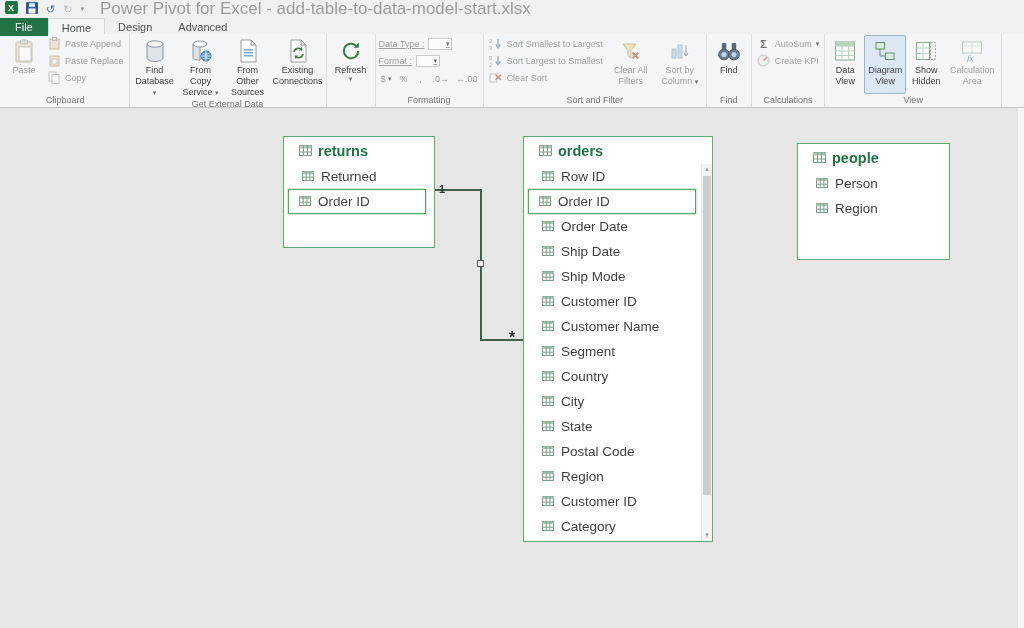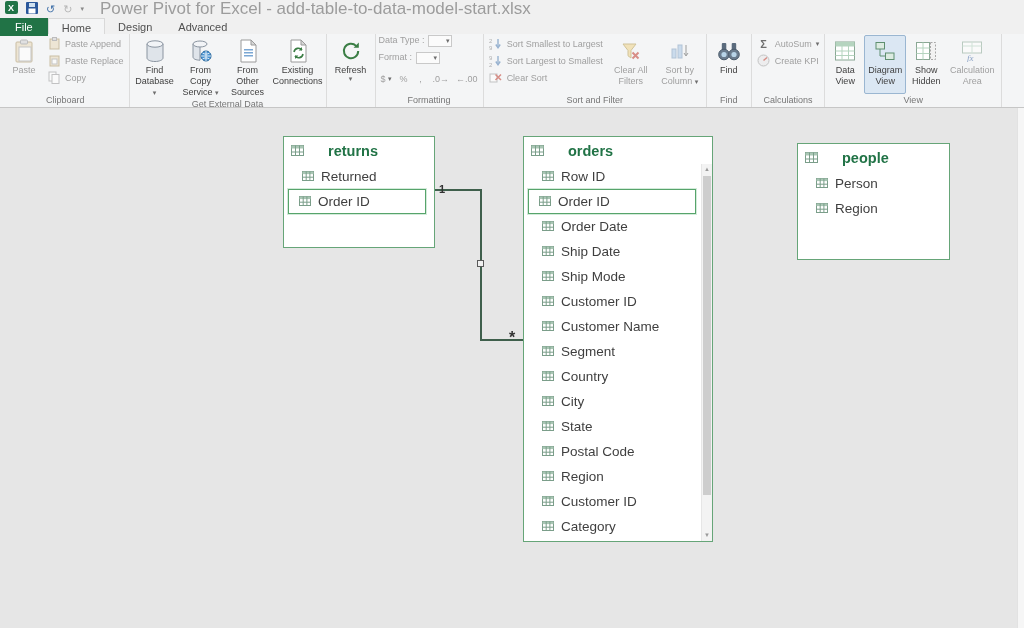--- a/index.html
+++ b/index.html
@@ -38,31 +38,31 @@
   .bigbtn{display:flex;flex-direction:column;align-items:center;padding:2px 1px 0;font-size:9px;color:#3f3f3f;text-align:center;line-height:1.2;border:1px solid transparent;border-radius:2px;}
   .bigbtn .ic{height:26px;display:flex;align-items:center;justify-content:center;margin-bottom:1px;}
   .bigbtn.pressed{background:#dbe7f3;border-color:#9ab6d1;}
   .bb-label{white-space:normal;}
   .caret{font-size:7px;color:#6e6e6e;}
   .caret.block{display:block;line-height:5px;}
   .smallbtn{display:flex;align-items:center;gap:4px;font-size:9px;height:17px;padding:0 2px;white-space:nowrap;}
   .sic{width:14px;display:flex;justify-content:center;flex:0 0 14px;}
   .disabled{color:#9f9f9f;}
   .disabled svg{opacity:.55;}
-  .ddrow{display:flex;align-items:flex-start;gap:4px;height:17px;font-size:9px;}
+  .ddrow{display:flex;align-items:center;gap:4px;height:17px;font-size:9px;text-decoration:underline;}
   .ddbox{width:24px;height:12px;border:1px solid #c9c9c9;background:#fbfbfb;display:flex;align-items:center;justify-content:flex-end;padding-right:2px;}
   .minirow{display:flex;gap:3px;margin-top:3px;align-items:center;}
   .minibtn{min-width:14px;height:14px;font-size:9px;display:flex;align-items:center;justify-content:center;padding:0 2px;white-space:nowrap;}
   .sigma{font-size:11px;font-weight:bold;color:#6e6e6e;}
 
   
   .canvas{position:relative;height:520px;background:var(--canvas-bg);}
   .app-vscroll{position:absolute;right:0;top:0;bottom:0;width:7px;background:#f6f6f6;border-left:1px solid #e2e2e2;}
   .table-card{position:absolute;background:#fff;border:1px solid var(--table-border);}
-  .table-header{height:27px;display:flex;align-items:center;gap:24px;padding:0 7px;}
+  .table-header{height:27px;display:flex;align-items:center;gap:6px;padding:0 15px;}
   .tbl-title{color:var(--accent-green);font-weight:bold;font-size:14.5px;}
   .field{height:25px;display:flex;align-items:center;gap:7px;padding:0 8px 0 18px;font-size:13.5px;color:#3f3f3f;}
   .field.hl{border:1px solid var(--highlight-green);outline:1px solid #d3ebda;margin:0 8px 0 4px;padding-left:10px;}
   .has-scroll .field.hl{margin-right:16px;}
 
   .vscroll{position:absolute;top:27px;right:0;bottom:0;width:11px;background:#f3f3f3;border-left:1px solid #e6e6e6;}
   .sarrow{position:absolute;left:0;right:0;height:11px;font-size:6px;color:#9a9a9a;text-align:center;line-height:11px;}
   .sarrow.up{top:0;}
   .sarrow.down{bottom:0;}
   .vthumb{position:absolute;top:12px;left:1px;width:8px;height:calc(100% - 58px);background:#cdcdcd;}

